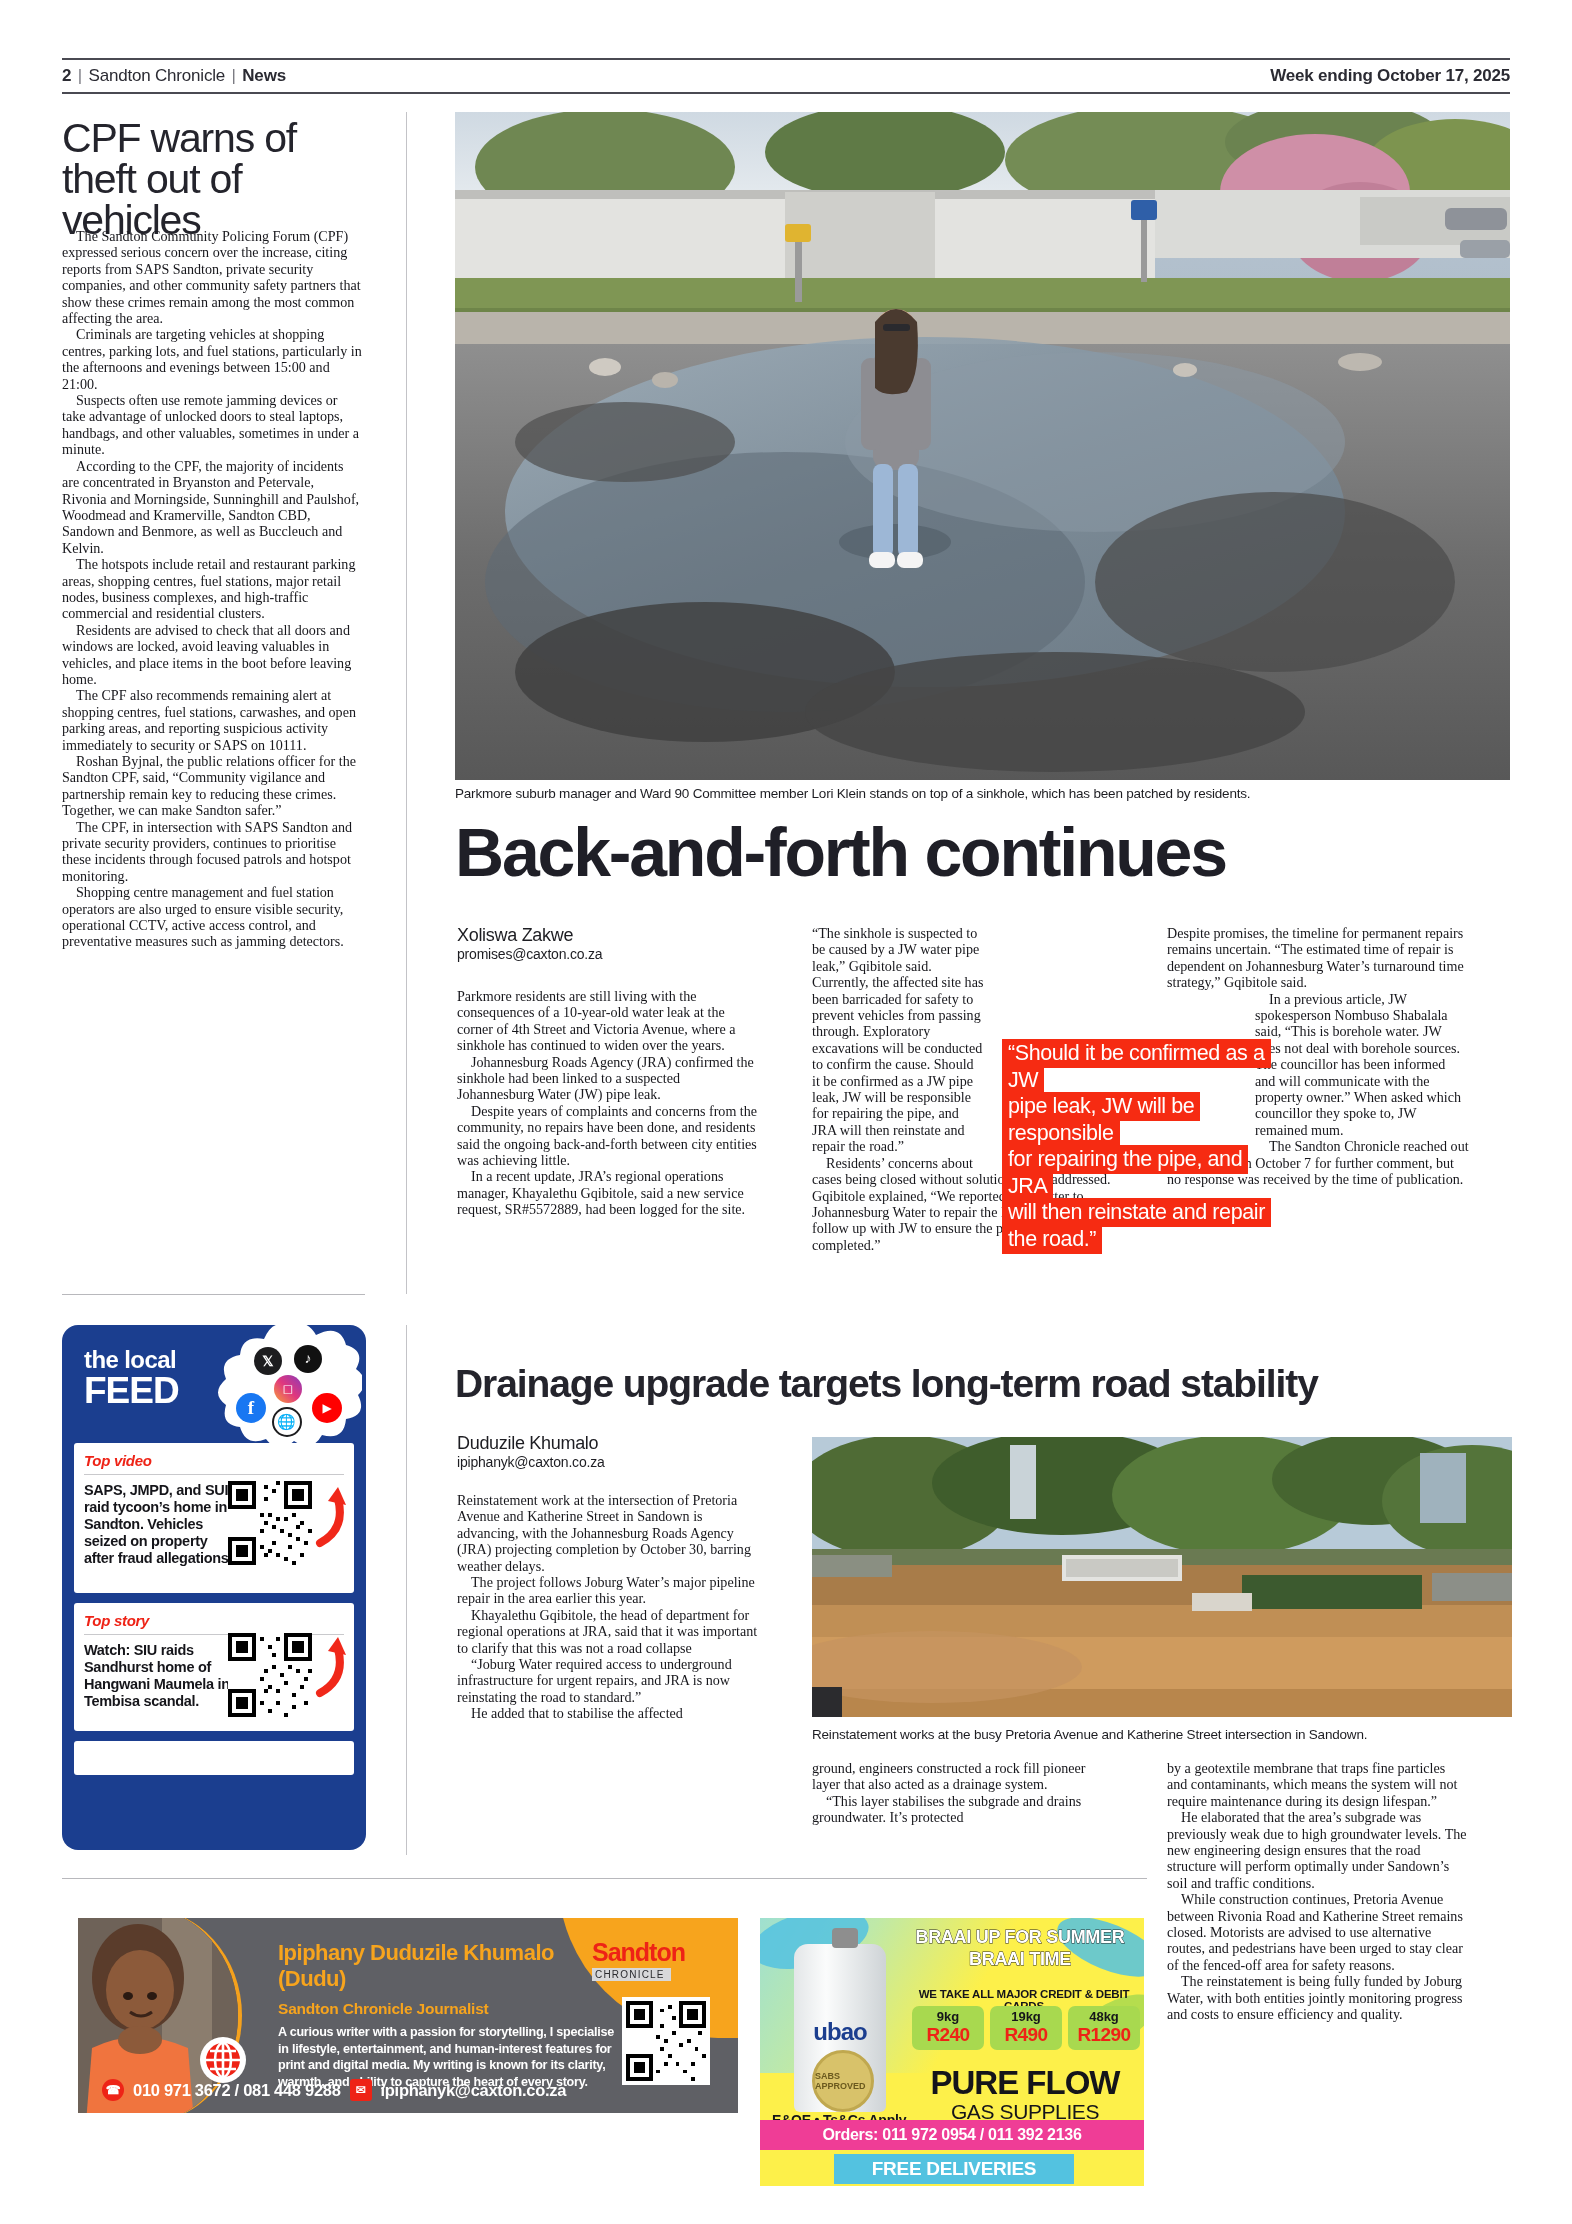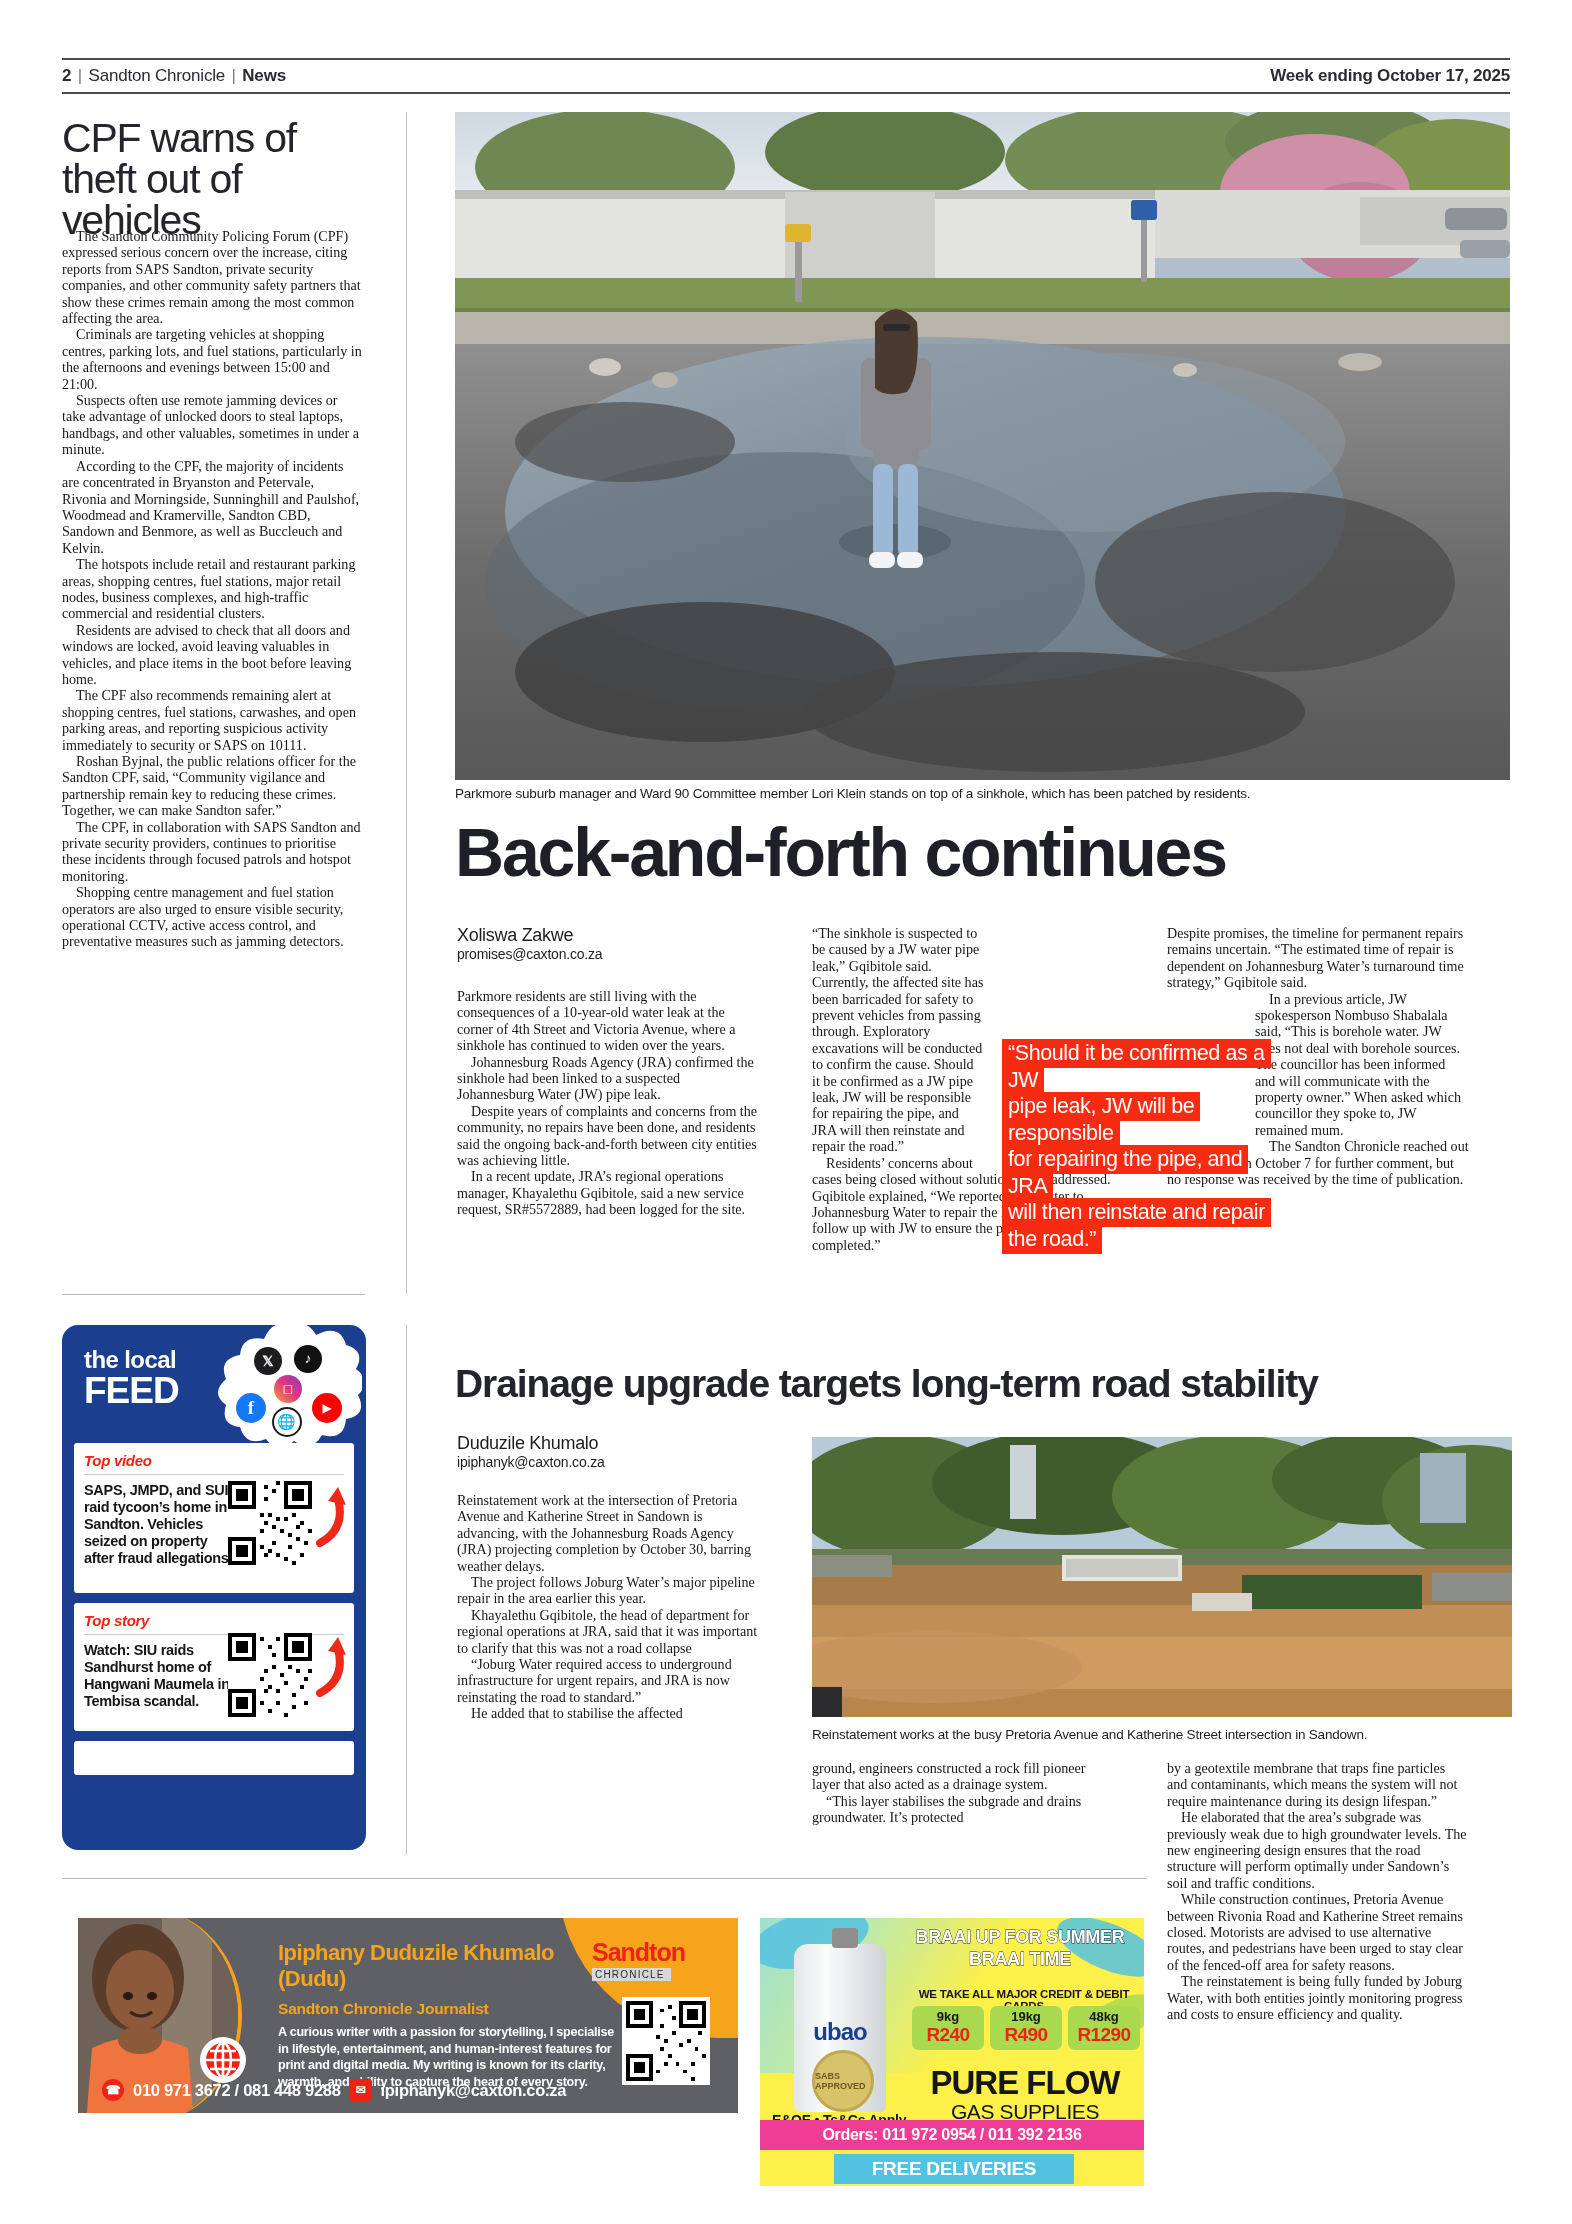--- a/index.html
+++ b/index.html
@@ -386,21 +386,21 @@
   <h1 class="a1-headline">CPF warns of theft out of vehicles</h1>
   <div class="a1-body col-text" id="a1body">
       <p>The Sandton Community Policing Forum (CPF) expressed serious concern over the increase, citing reports from SAPS Sandton, private security companies, and other community safety partners that show these crimes remain among the most common affecting the area.</p>
       <p>Criminals are targeting vehicles at shopping centres, parking lots, and fuel stations, particularly in the afternoons and evenings between 15:00 and 21:00.</p>
       <p>Suspects often use remote jamming devices or take advantage of unlocked doors to steal laptops, handbags, and other valuables, sometimes in under a minute.</p>
       <p>According to the CPF, the majority of incidents are concentrated in Bryanston and Petervale, Rivonia and Morningside, Sunninghill and Paulshof, Woodmead and Kramerville, Sandton CBD, Sandown and Benmore, as well as Buccleuch and Kelvin.</p>
       <p>The hotspots include retail and restaurant parking areas, shopping centres, fuel stations, major retail nodes, business complexes, and high-traffic commercial and residential clusters.</p>
       <p>Residents are advised to check that all doors and windows are locked, avoid leaving valuables in vehicles, and place items in the boot before leaving home.</p>
       <p>The CPF also recommends remaining alert at shopping centres, fuel stations, carwashes, and open parking areas, and reporting suspicious activity immediately to security or SAPS on 10111.</p>
       <p>Roshan Byjnal, the public relations officer for the Sandton CPF, said, “Community vigilance and partnership remain key to reducing these crimes. Together, we can make Sandton safer.”</p>
-      <p>The CPF, in collaboration with SAPS Sandton and private security providers, continues to prioritise these incidents through focused patrols and hotspot monitoring.</p>
+      <p>The CPF, in intersection with SAPS Sandton and private security providers, continues to prioritise these incidents through focused patrols and hotspot monitoring.</p>
       <p>Shopping centre management and fuel station operators are also urged to ensure visible security, operational CCTV, active access control, and preventative measures such as jamming detectors.</p>
     </div>
   <div class="a1-rule"></div>
   <div class="divider-v" style="left:406px; top:112px; height:1182px;"></div>
   <div class="divider-v" style="left:406px; top:1325px; height:530px;"></div>
 
   <div class="photo-main">
     <svg width="1055" height="668" viewBox="0 0 1055 668" preserveAspectRatio="none">
       <defs>
         <linearGradient id="sky" x1="0" y1="0" x2="0" y2="1">

